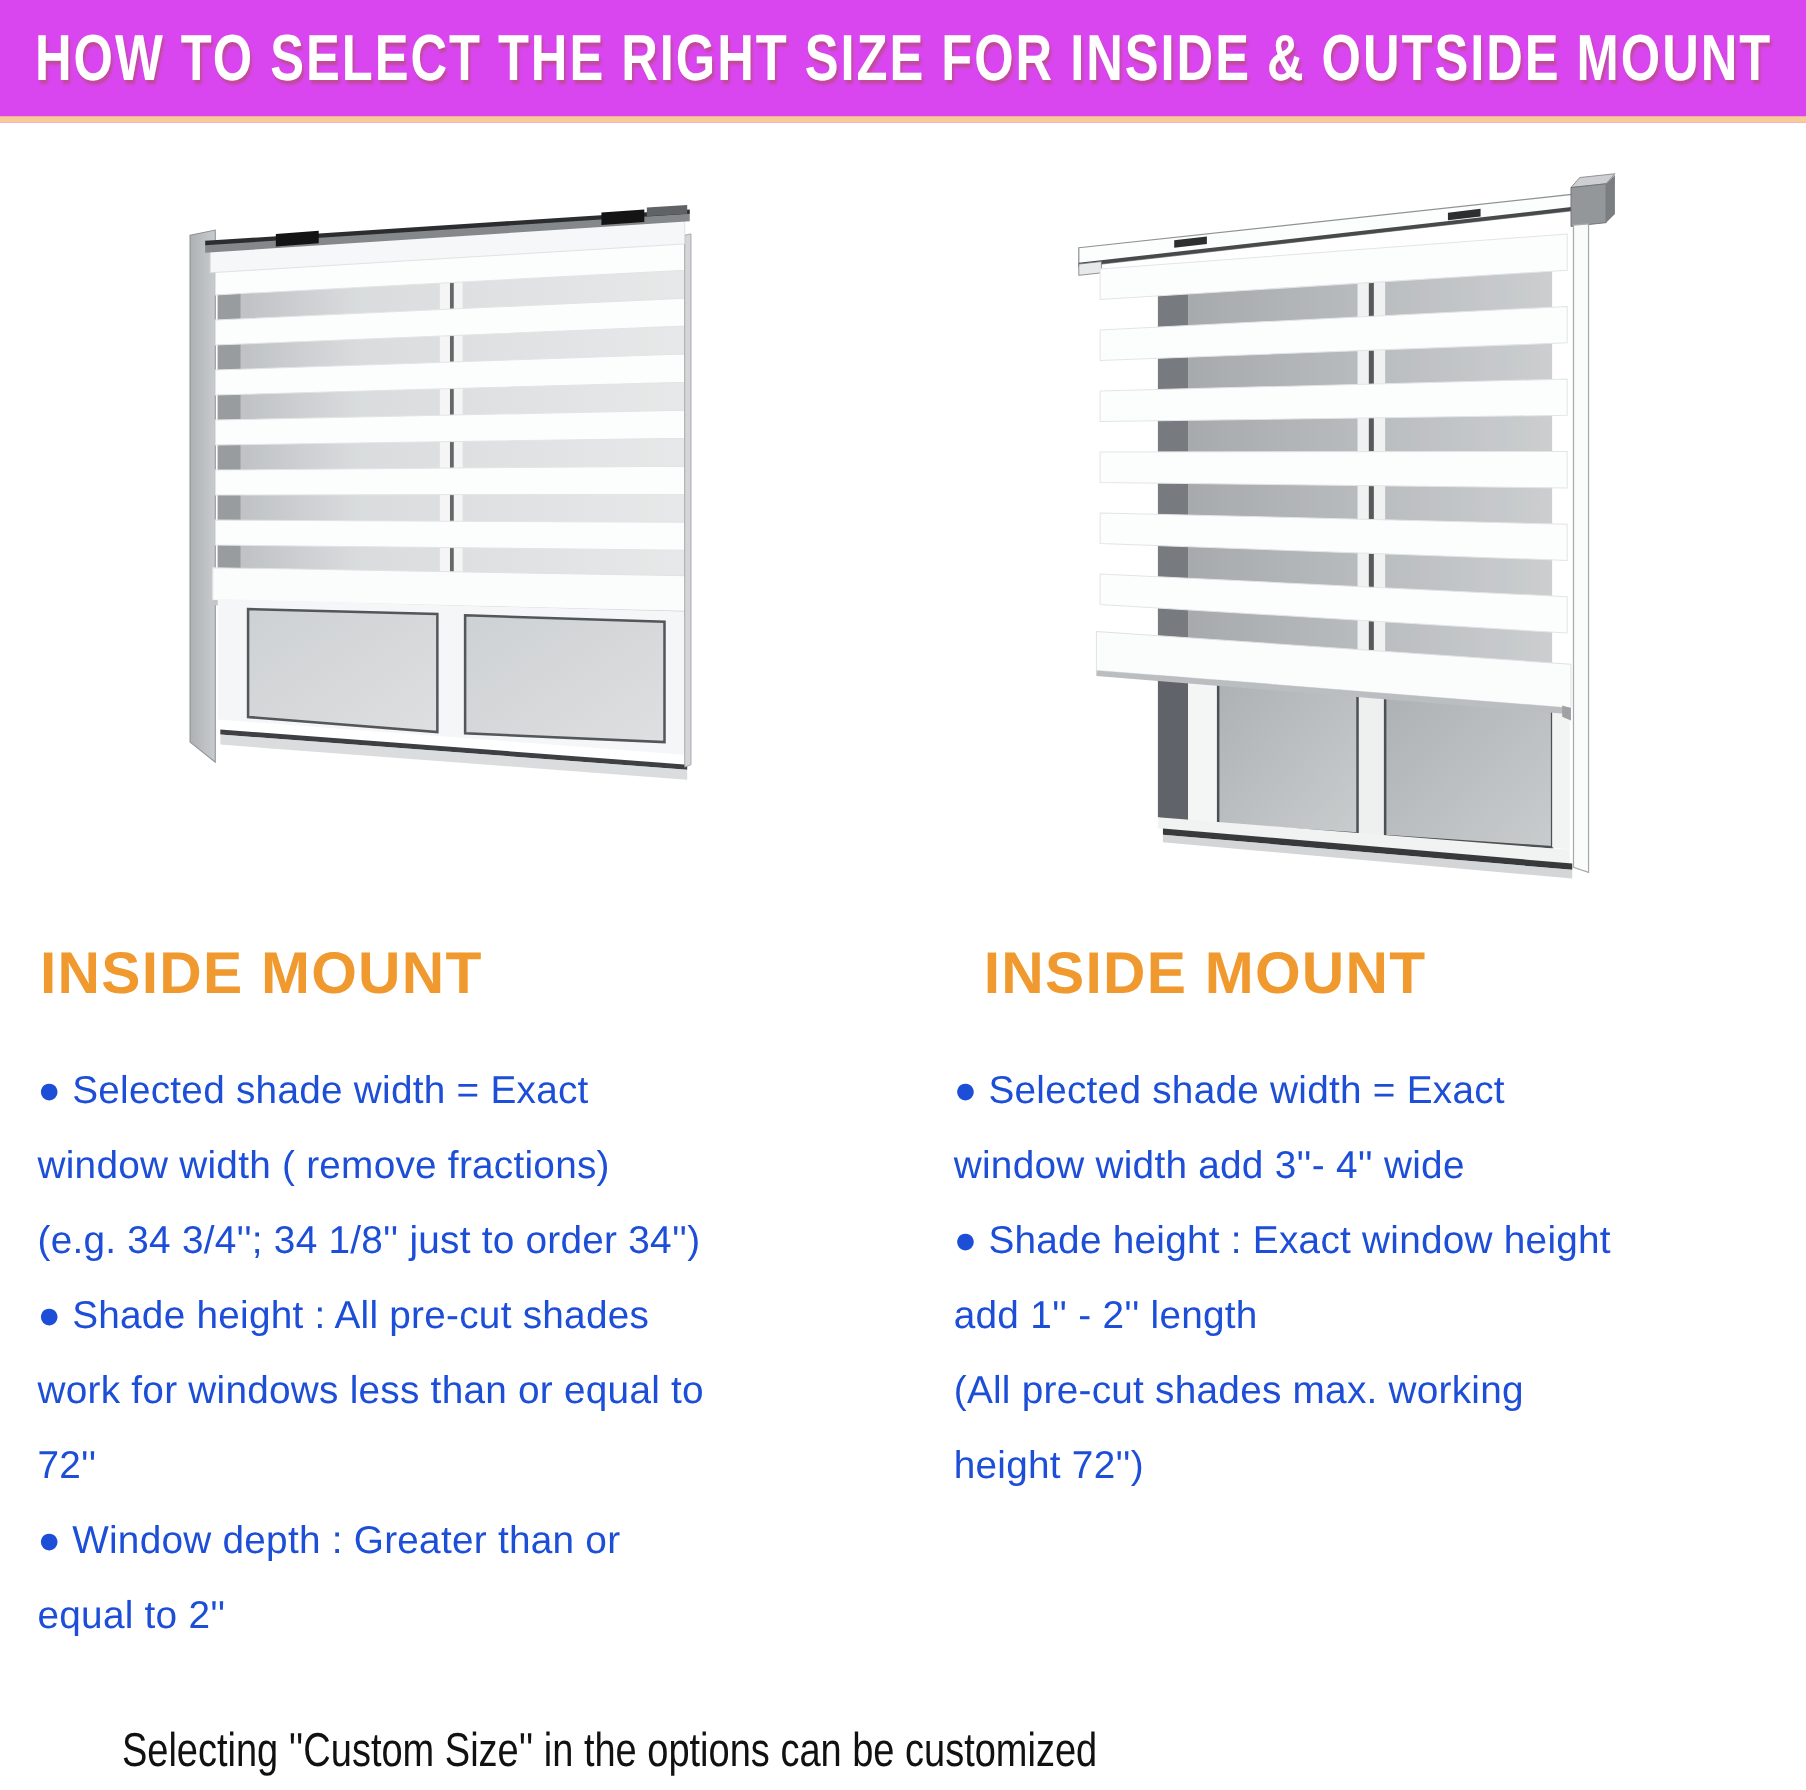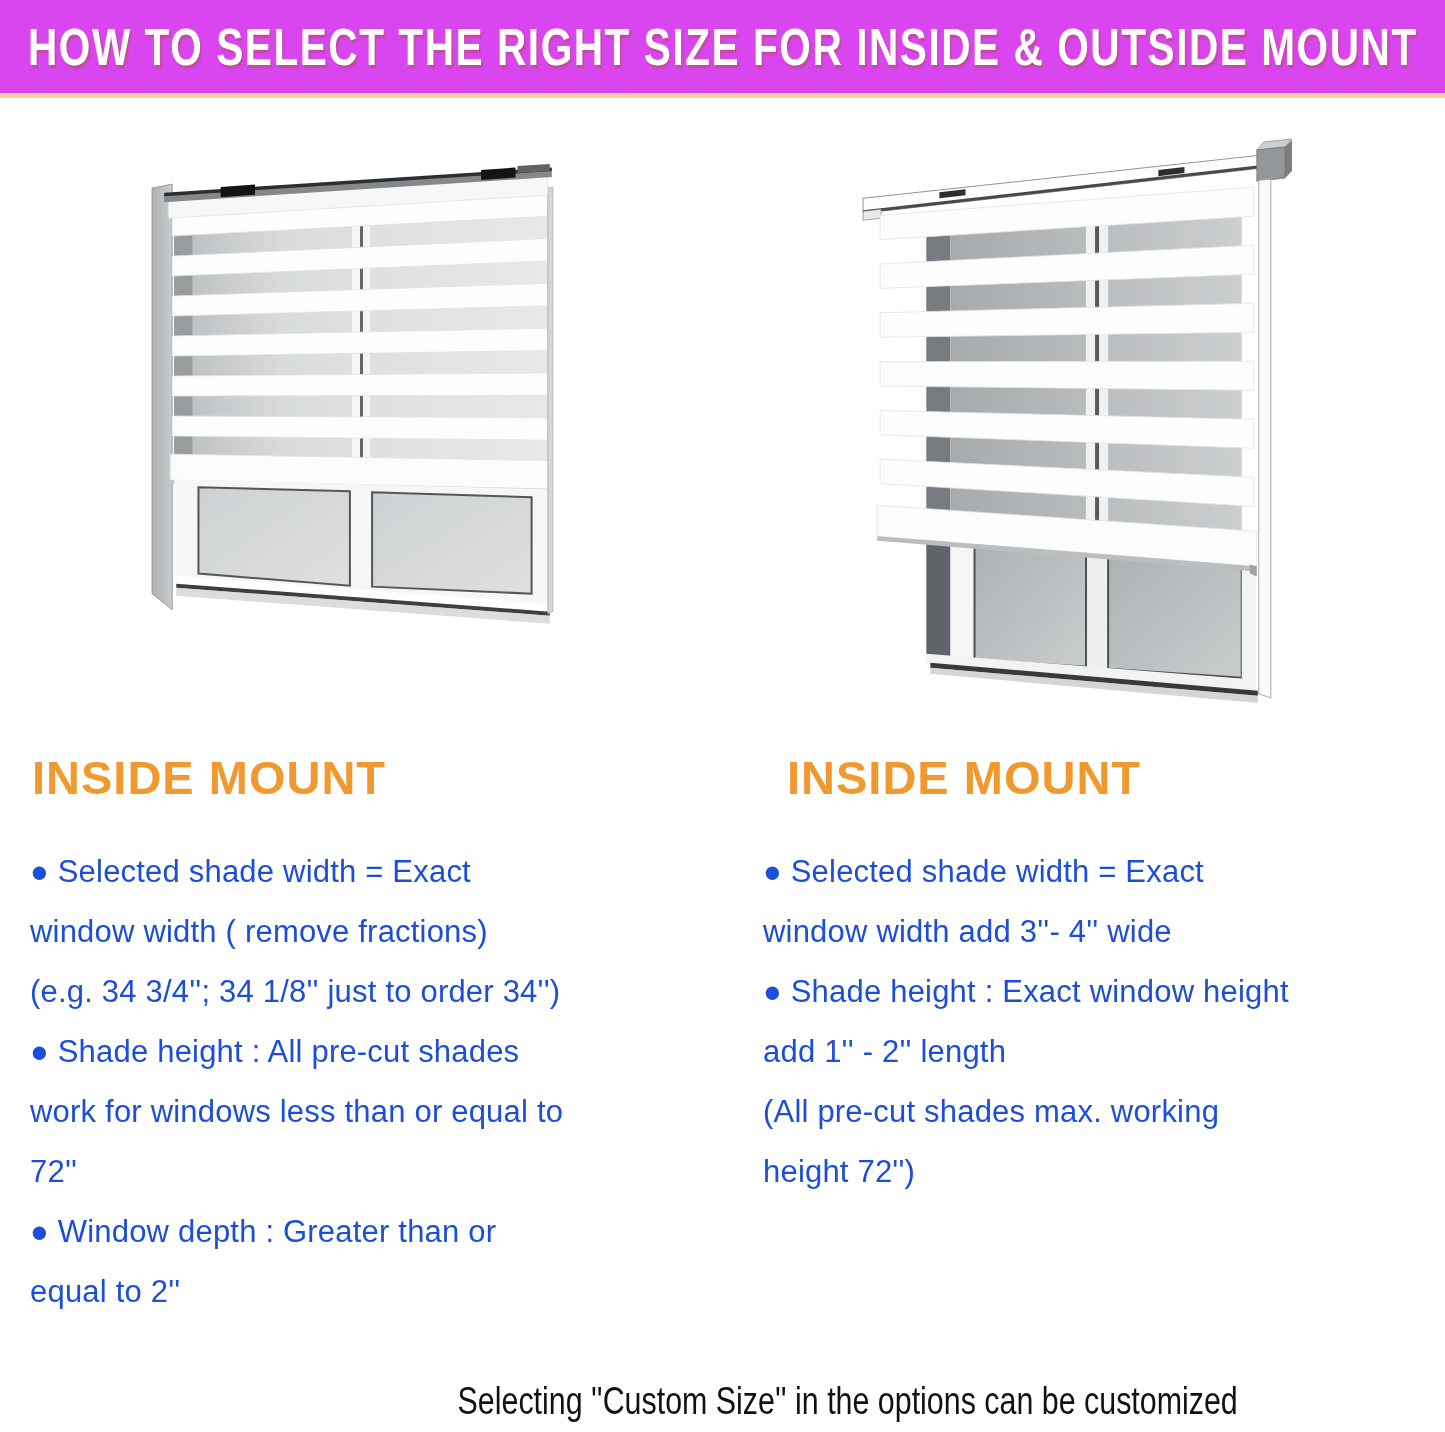--- a/index.html
+++ b/index.html
@@ -24,21 +24,21 @@
   .heading-inside{left:32px;top:750px;}
   .heading-outside{left:787px;top:750px;}
 
   
   .bullets{position:absolute;width:690px;font-size:31px;line-height:60px;color:#1d4ed8;
            white-space:pre-line;letter-spacing:0.2px;}
   .bullets-inside{left:30px;top:842px;}
   .bullets-outside{left:763px;top:842px;}
 
   
-  .footer{position:absolute;left:12px;top:1380px;width:1323px;text-align:right;}
+  .footer{position:absolute;left:0;top:1380px;width:1323px;text-align:left;}
   .footer-text{display:inline-block;font-size:38px;color:#111111;transform:scaleX(0.80);
                transform-origin:center;white-space:nowrap;}
 </style>
 </head>
 <body>
 
 <div class="page">
 
   <div class="banner">
     <span class="banner-text">HOW TO SELECT THE RIGHT SIZE FOR INSIDE &amp; OUTSIDE MOUNT</span>

